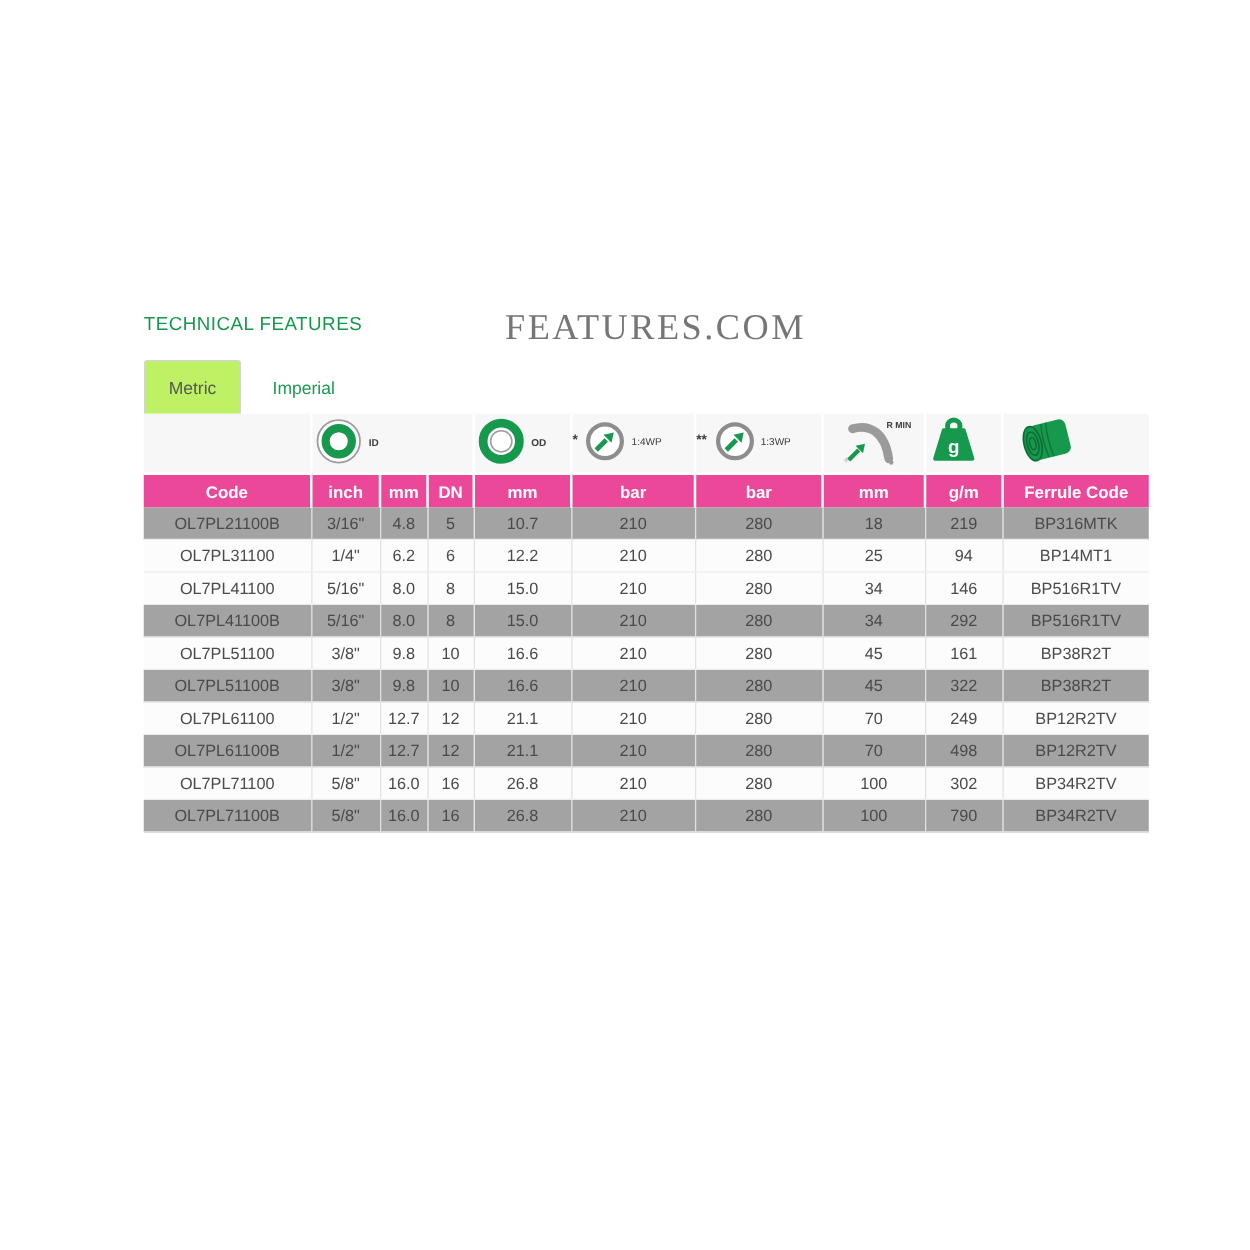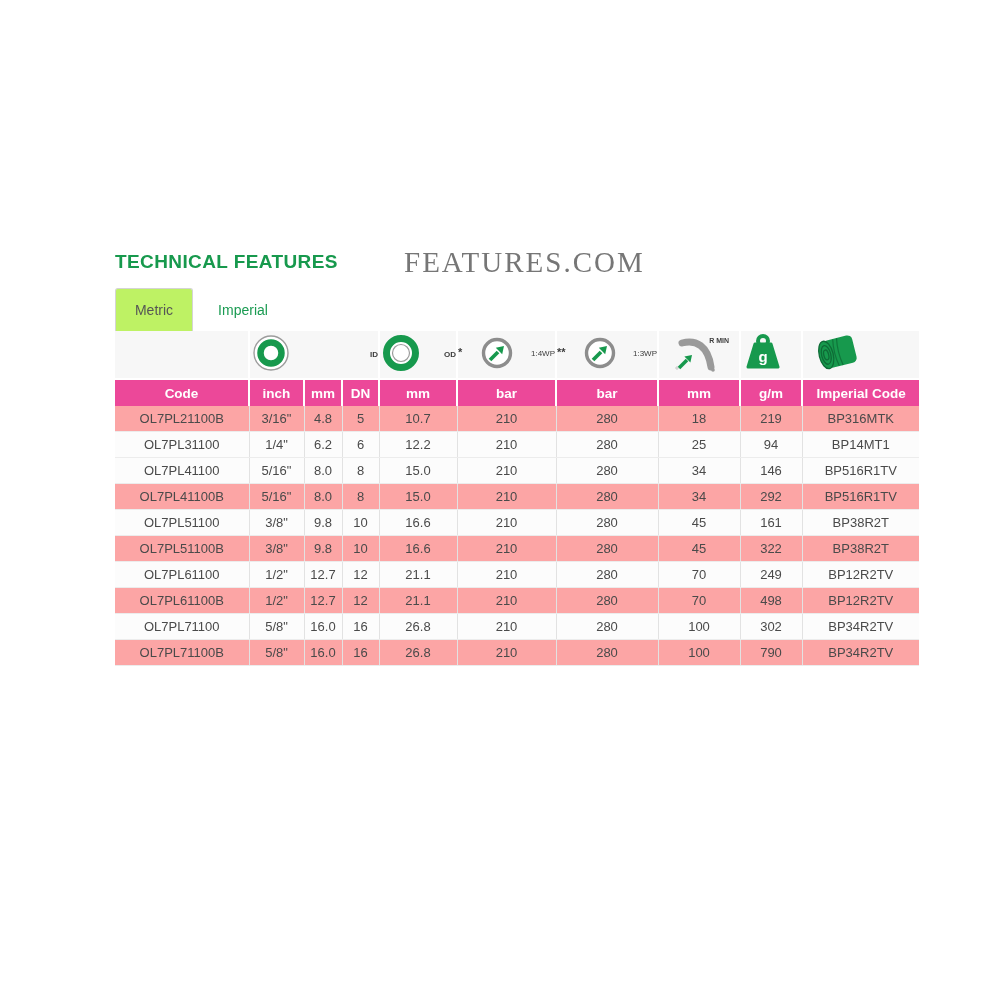--- a/index.html
+++ b/index.html
@@ -3,21 +3,21 @@
 <meta charset="utf-8">
 <style>
   html,body{margin:0;padding:0;background:#fff;}
   body{
     width:1000px;height:1000px;position:relative;overflow:hidden;
     font-family:"Liberation Sans", sans-serif;
     -webkit-font-smoothing:antialiased;
   }
   .page-title{
     position:absolute;left:115px;top:251px;
-    color:#17994d;font-size:19px;font-weight:bold;letter-spacing:.4px;
+    color:#17994d;font-size:15px;font-weight:normal;letter-spacing:.4px;
   }
   .watermark{
     position:absolute;left:404px;top:246px;
     color:#767676;font-family:"Liberation Serif", serif;
     font-size:29px;letter-spacing:2px;font-weight:400;
   }
   .tabs{position:absolute;left:115px;top:288px;display:flex;align-items:stretch;height:43px;}
   .tab{
     display:flex;align-items:center;justify-content:center;
     font-size:14px;cursor:pointer;box-sizing:border-box;
@@ -34,40 +34,40 @@
     border-collapse:collapse;table-layout:fixed;width:804px;
     font-size:13px;color:#4a4a4a;
   }
   
   tr.icon-row td{
     background:#f7f7f7;height:46px;padding:0;
     border-left:2px solid #fff;border-bottom:2px solid #fff;
     vertical-align:middle;
   }
   tr.icon-row td:first-child{border-left:none;}
-  .icon-box{display:flex;align-items:center;justify-content:space-between;gap:3px;}
+  .icon-box{display:flex;align-items:center;justify-content:flex-start;gap:3px;}
   .icon-label{font-size:8px;font-weight:bold;color:#3c3c3c;}
   .ratio-stack{display:flex;flex-direction:row;line-height:1.1;font-size:8px;font-weight:normal;color:#3c3c3c;}
   .asterisk{font-size:11px;font-weight:bold;color:#3c3c3c;margin-right:1px;margin-top:-6px;}
   .rmin-box{position:relative;display:flex;align-items:center;justify-content:center;height:46px;}
   .rmin-label{position:absolute;top:5px;right:10px;font-size:7px;font-weight:bold;color:#3c3c3c;}
   
   tr.head th{
     background:#ec4899;color:#fff;height:26px;padding:0;
     font-size:13.5px;font-weight:bold;text-align:center;
     border-left:2px solid #fff;
   }
   tr.head th:first-child{border-left:none;}
   
   tbody.data td{
     height:25px;padding:0;text-align:center;background:#fcfcfc;
     border-left:1px solid #e2e2e2;border-bottom:1px solid #ececec;
   }
   tbody.data td:first-child{border-left:none;}
-  tbody.data tr.alt td{background:#fca5a5;}
+  tbody.data tr.alt td{background:#a3a3a3;}
 </style>
 </head>
 <body>
 
 <div class="page-title">TECHNICAL FEATURES</div>
 <div class="watermark">FEATURES.COM</div>
 
 <div class="tabs">
   <div class="tab active">Metric</div>
   <div class="tab inactive">Imperial</div>
@@ -190,21 +190,21 @@
     <tr class="head">
       <th>Code</th>
       <th>inch</th>
       <th>mm</th>
       <th>DN</th>
       <th>mm</th>
       <th>bar</th>
       <th>bar</th>
       <th>mm</th>
       <th>g/m</th>
-      <th>Imperial Code</th>
+      <th>Ferrule Code</th>
     </tr>
   </thead>
   <tbody class="data">
         <tr class="alt">
           <td>OL7PL21100B</td>
           <td>3/16"</td>
           <td>4.8</td>
           <td>5</td>
           <td>10.7</td>
           <td>210</td>

